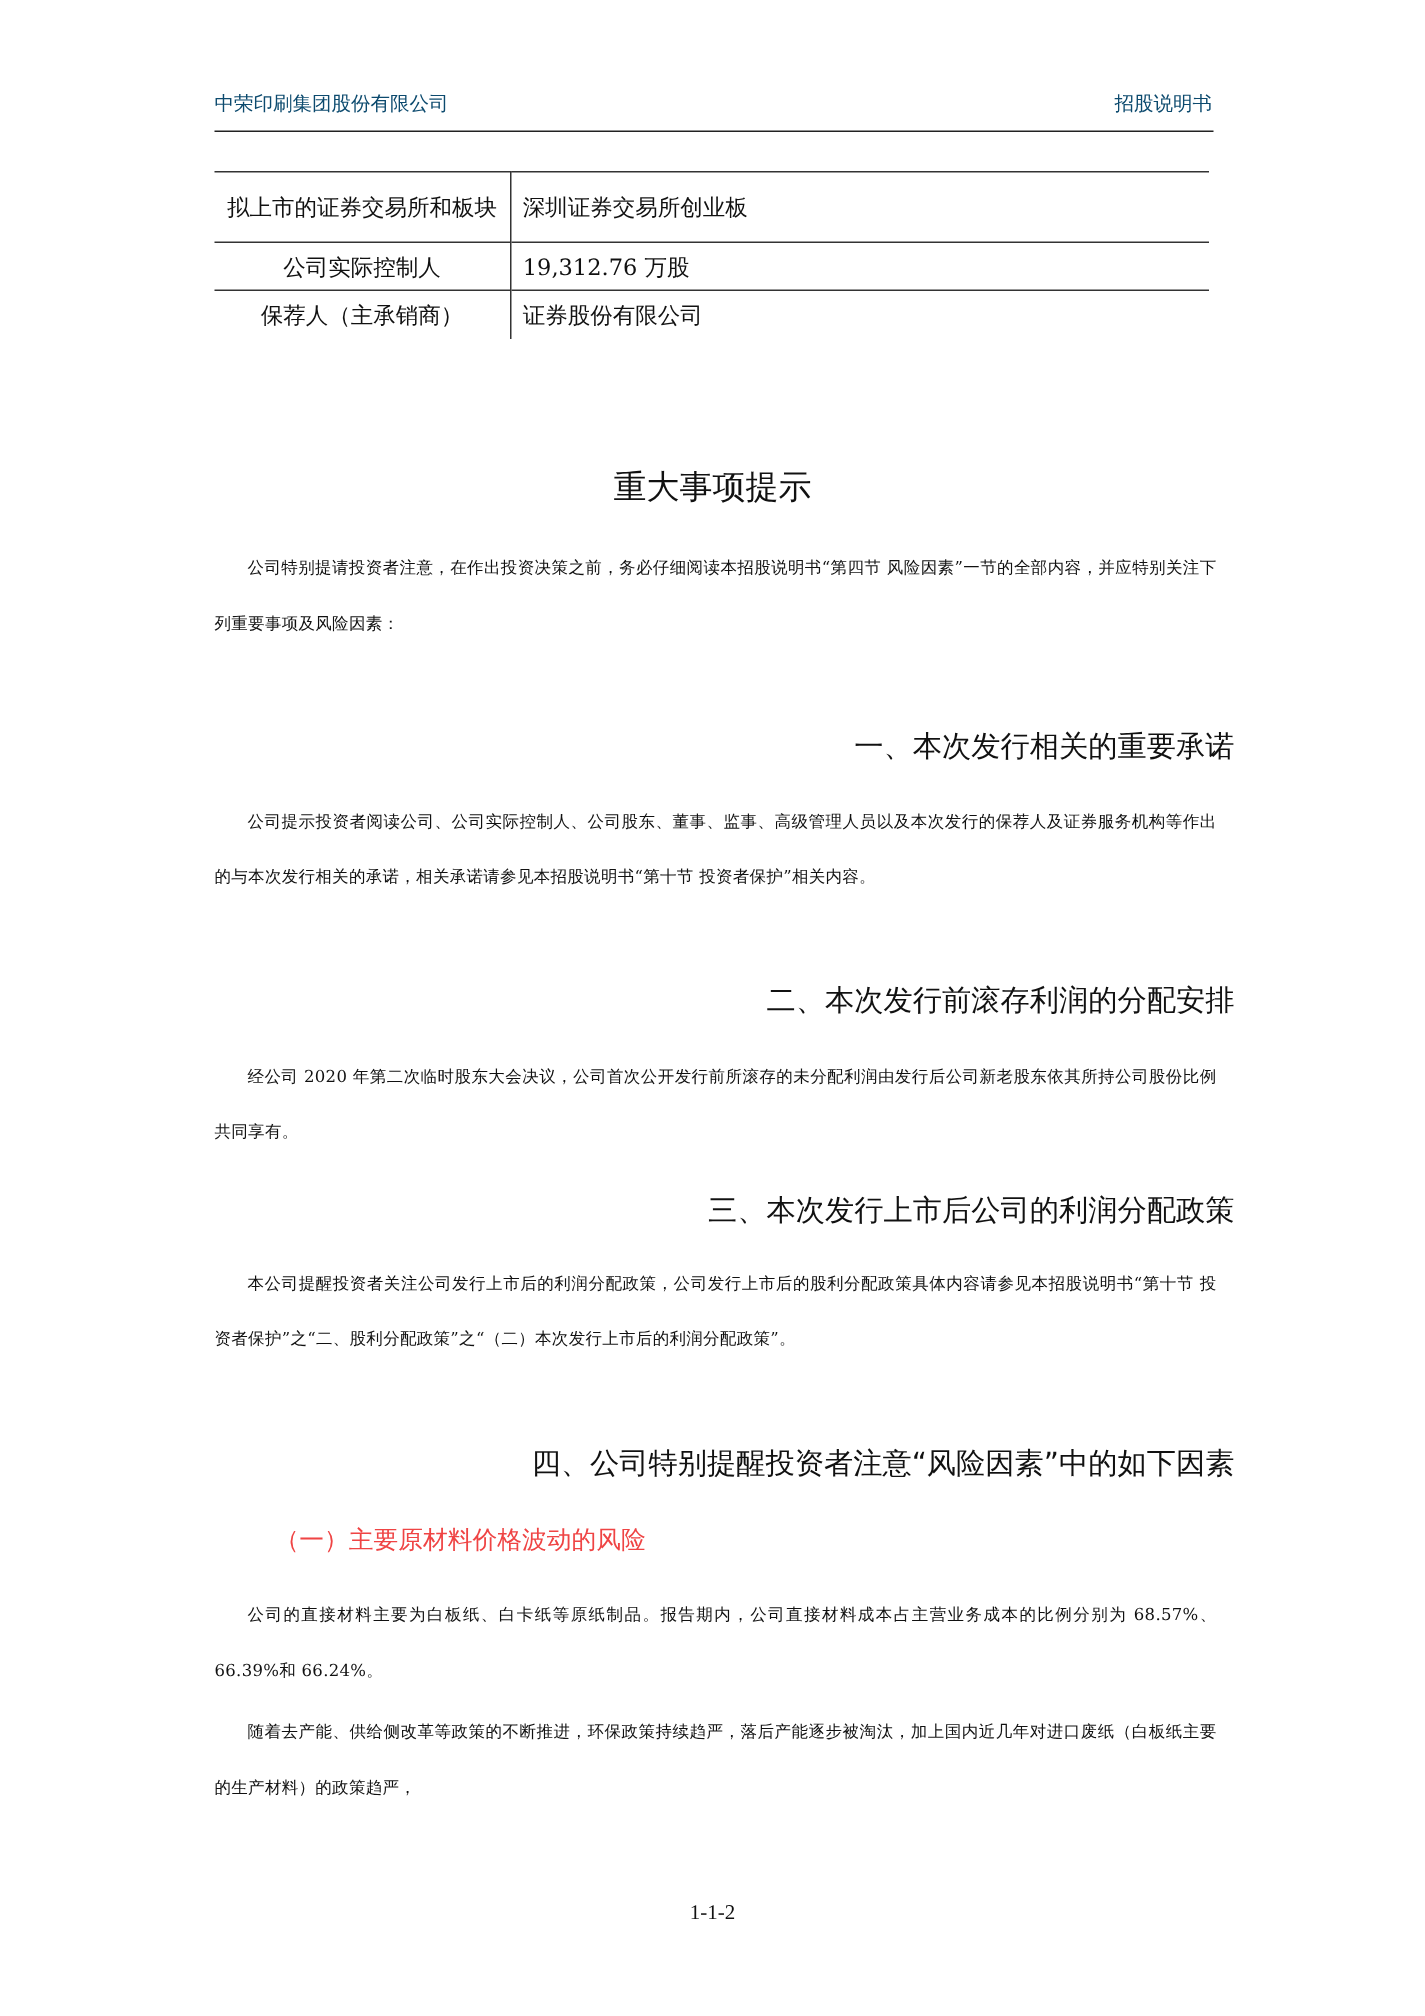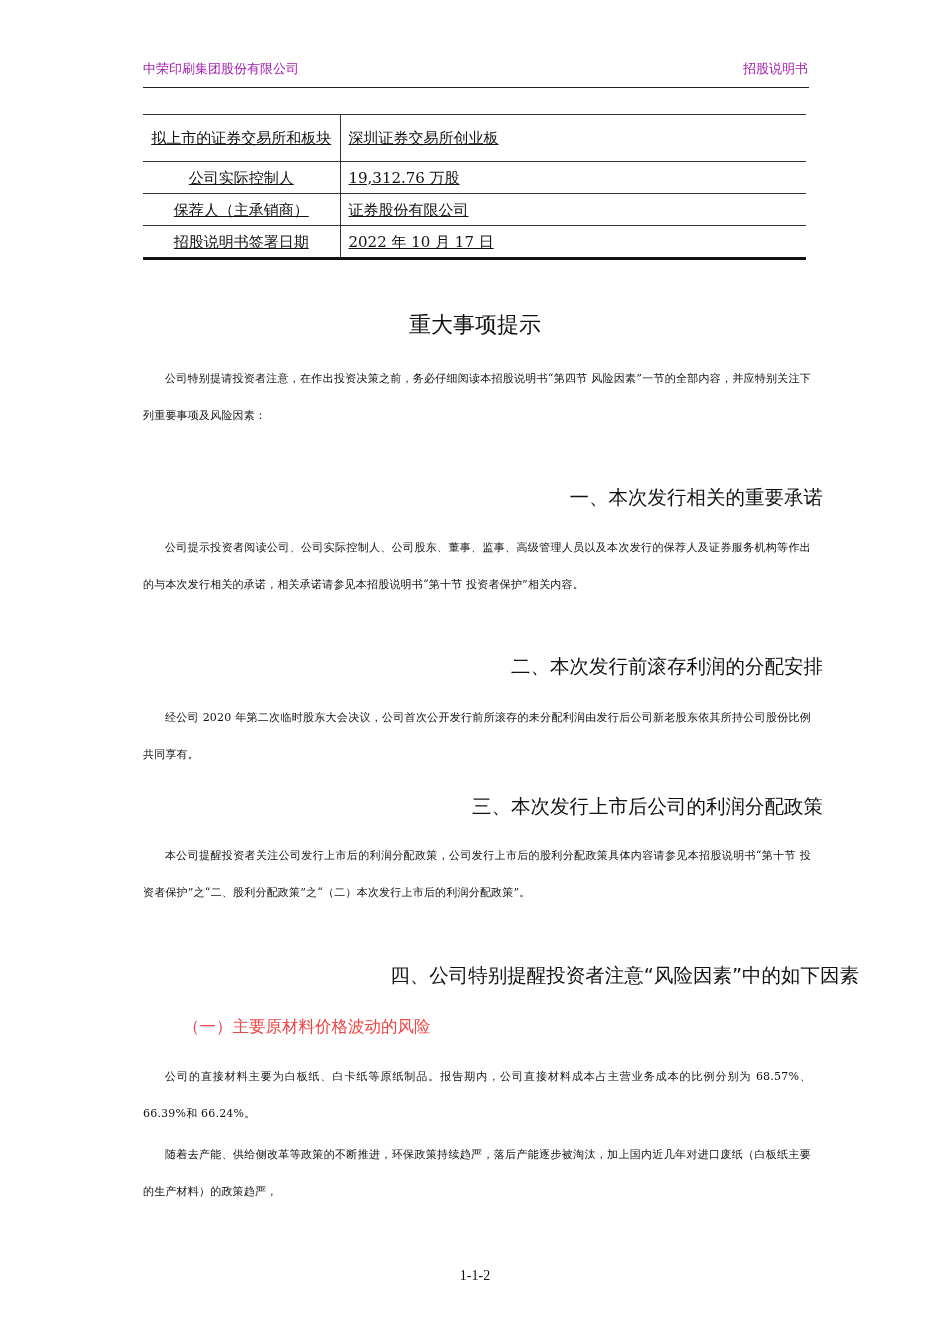--- a/index.html
+++ b/index.html
@@ -5,37 +5,36 @@
     * { margin: 0; padding: 0; box-sizing: border-box; }
     html, body { width: 950px; height: 1344px; background: #ffffff; }
     body {
       position: relative;
       font-family: "DejaVu Serif", "Liberation Serif", serif;
       color: #111111;
       overflow: hidden;
     }
     .header {
       position: absolute; left: 143px; top: 58px; width: 665px; height: 30px;
-      font-size: 13px; color: #a21caf;
+      font-size: 13px; color: #0c4a6e;
     }
     .header .left { position: absolute; left: 0; top: 2px; }
     .header .right { position: absolute; right: 0; top: 2px; }
     .header-rule {
       position: absolute; left: 143px; top: 87px; width: 666px; height: 0;
       border-top: 1px solid #222;
     }
     table.info {
       position: absolute; left: 143px; top: 114px; width: 663px;
       border-collapse: collapse; font-size: 15px;
     }
     table.info td {
       border-top: 1px solid #333;
       vertical-align: middle;
       line-height: 18px;
-      text-decoration: underline;
     }
     table.info td.k { width: 197px; text-align: center; border-right: 1px solid #333; padding: 4px 8px; }
     table.info td.v { text-align: left; padding: 4px 8px; margin-left: 15px; }
     table.info tr.r0 td { height: 47px; }
     table.info tr.r1 td,
     table.info tr.r2 td { height: 32px; }
     table.info tr.r3 td { height: 33px; border-bottom: 3px solid #111; }
 
     .doc-title {
       position: absolute; left: 0; top: 310px; width: 950px; text-align: center;
@@ -78,38 +77,34 @@
     <td class="v">深圳证券交易所创业板</td>
   </tr>
   <tr class="r1">
     <td class="k">公司实际控制人</td>
     <td class="v">19,312.76 万股</td>
   </tr>
   <tr class="r2">
     <td class="k">保荐人（主承销商）</td>
     <td class="v">证券股份有限公司</td>
   </tr>
-  <tr class="r3">
-    <td class="k">招股说明书签署日期</td>
-    <td class="v">2022 年  10 月  17 日</td>
-  </tr>
 </tbody>
   </table>
 
 <div class="doc-title">重大事项提示</div>
 
 <p class="para" style="top:360px;">公司特别提请投资者注意，在作出投资决策之前，务必仔细阅读本招股说明书“第四节 风险因素”一节的全部内容，并应特别关注下列重要事项及风险因素：</p>
 
 <div class="h1" style="top:484px;">一、本次发行相关的重要承诺</div>
 <p class="para" style="top:529px;">公司提示投资者阅读公司、公司实际控制人、公司股东、董事、监事、高级管理人员以及本次发行的保荐人及证券服务机构等作出的与本次发行相关的承诺，相关承诺请参见本招股说明书“第十节 投资者保护”相关内容。</p>
 
 <div class="h1" style="top:653px;">二、本次发行前滚存利润的分配安排</div>
 <p class="para" style="top:699px;">经公司 2020 年第二次临时股东大会决议，公司首次公开发行前所滚存的未分配利润由发行后公司新老股东依其所持公司股份比例共同享有。</p>
 
 <div class="h1" style="top:793px;">三、本次发行上市后公司的利润分配政策</div>
 <p class="para" style="top:837px;">本公司提醒投资者关注公司发行上市后的利润分配政策，公司发行上市后的股利分配政策具体内容请参见本招股说明书“第十节 投资者保护”之“二、股利分配政策”之“（二）本次发行上市后的利润分配政策”。</p>
 
-<div class="h1" style="top:962px;margin-left:36px;">四、公司特别提醒投资者注意“风险因素”中的如下因素</div>
+<div class="h1" style="top:962px;">四、公司特别提醒投资者注意“风险因素”中的如下因素</div>
 <div class="h2" style="top:1016px;">（一）主要原材料价格波动的风险</div>
 <p class="para" style="top:1058px;">公司的直接材料主要为白板纸、白卡纸等原纸制品。报告期内，公司直接材料成本占主营业务成本的比例分别为 68.57%、66.39%和 66.24%。</p>
 <p class="para" style="top:1136px;">随着去产能、供给侧改革等政策的不断推进，环保政策持续趋严，落后产能逐步被淘汰，加上国内近几年对进口废纸（白板纸主要的生产材料）的政策趋严，</p>
 
 <div class="footer">1-1-2</div>
 
 </body></html>

